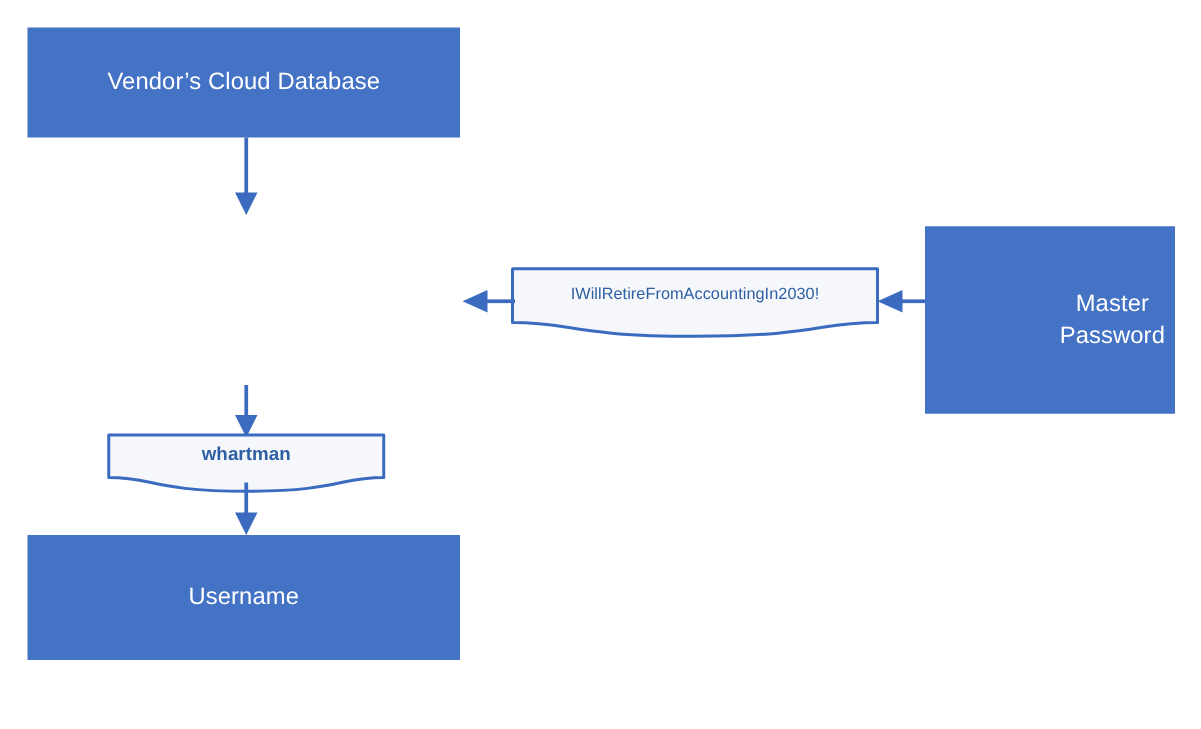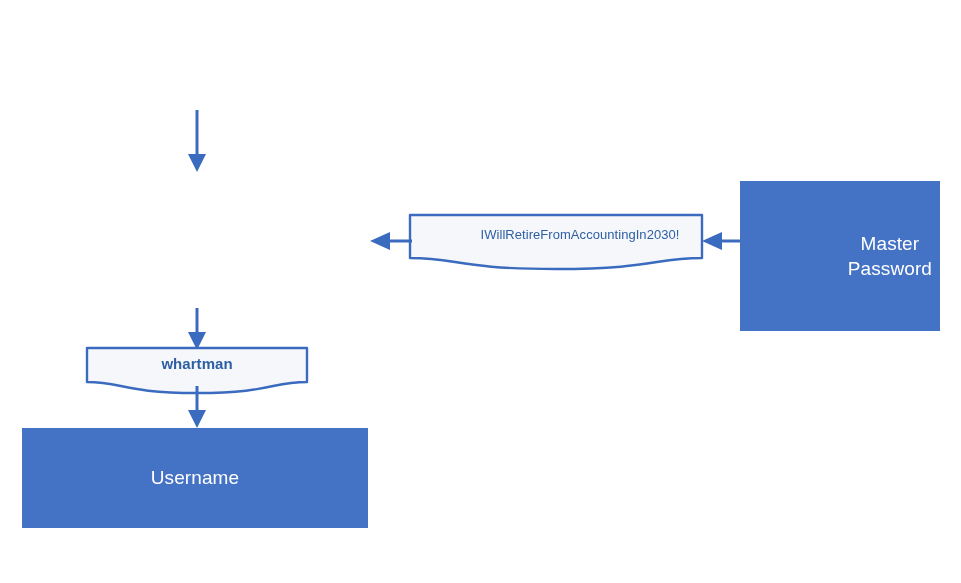--- a/index.html
+++ b/index.html
@@ -49,36 +49,38 @@
     position: absolute;
     width: 100%;
     text-align: center;
     color: #2E5FA3;
     font-size: 15px;
     letter-spacing: 0.05px;
     white-space: nowrap;
   }
   .wave-label.small {
     font-size: 13px;
-    padding-left: 24px;
   }
   .connector {
     position: absolute;
     overflow: visible;
   }
   .connector svg {
     display: block;
     overflow: visible;
   }
 </style>
 </head>
 <body>
 
 <div id="canvas">
 
+  <div class="node-box" style="left:22px; top:22px; width:346px; height:88px;">
+    <span class="multi">Vendor’s Cloud Database</span>
+  </div>
 
   <div class="connector" style="left:183px; top:110px; width:28px; height:64px;">
     <svg width="28" height="64" viewBox="0 0 28 64">
       <line x1="14" y1="0" x2="14" y2="46" stroke="#3A6BBF" stroke-width="3"></line>
       <polygon points="5,44 23,44 14,62" fill="#3A6BBF"></polygon>
     </svg>
   </div>
 
 
   <div class="wave-shape" style="left:408px; top:212px; width:296px; height:60px;">

